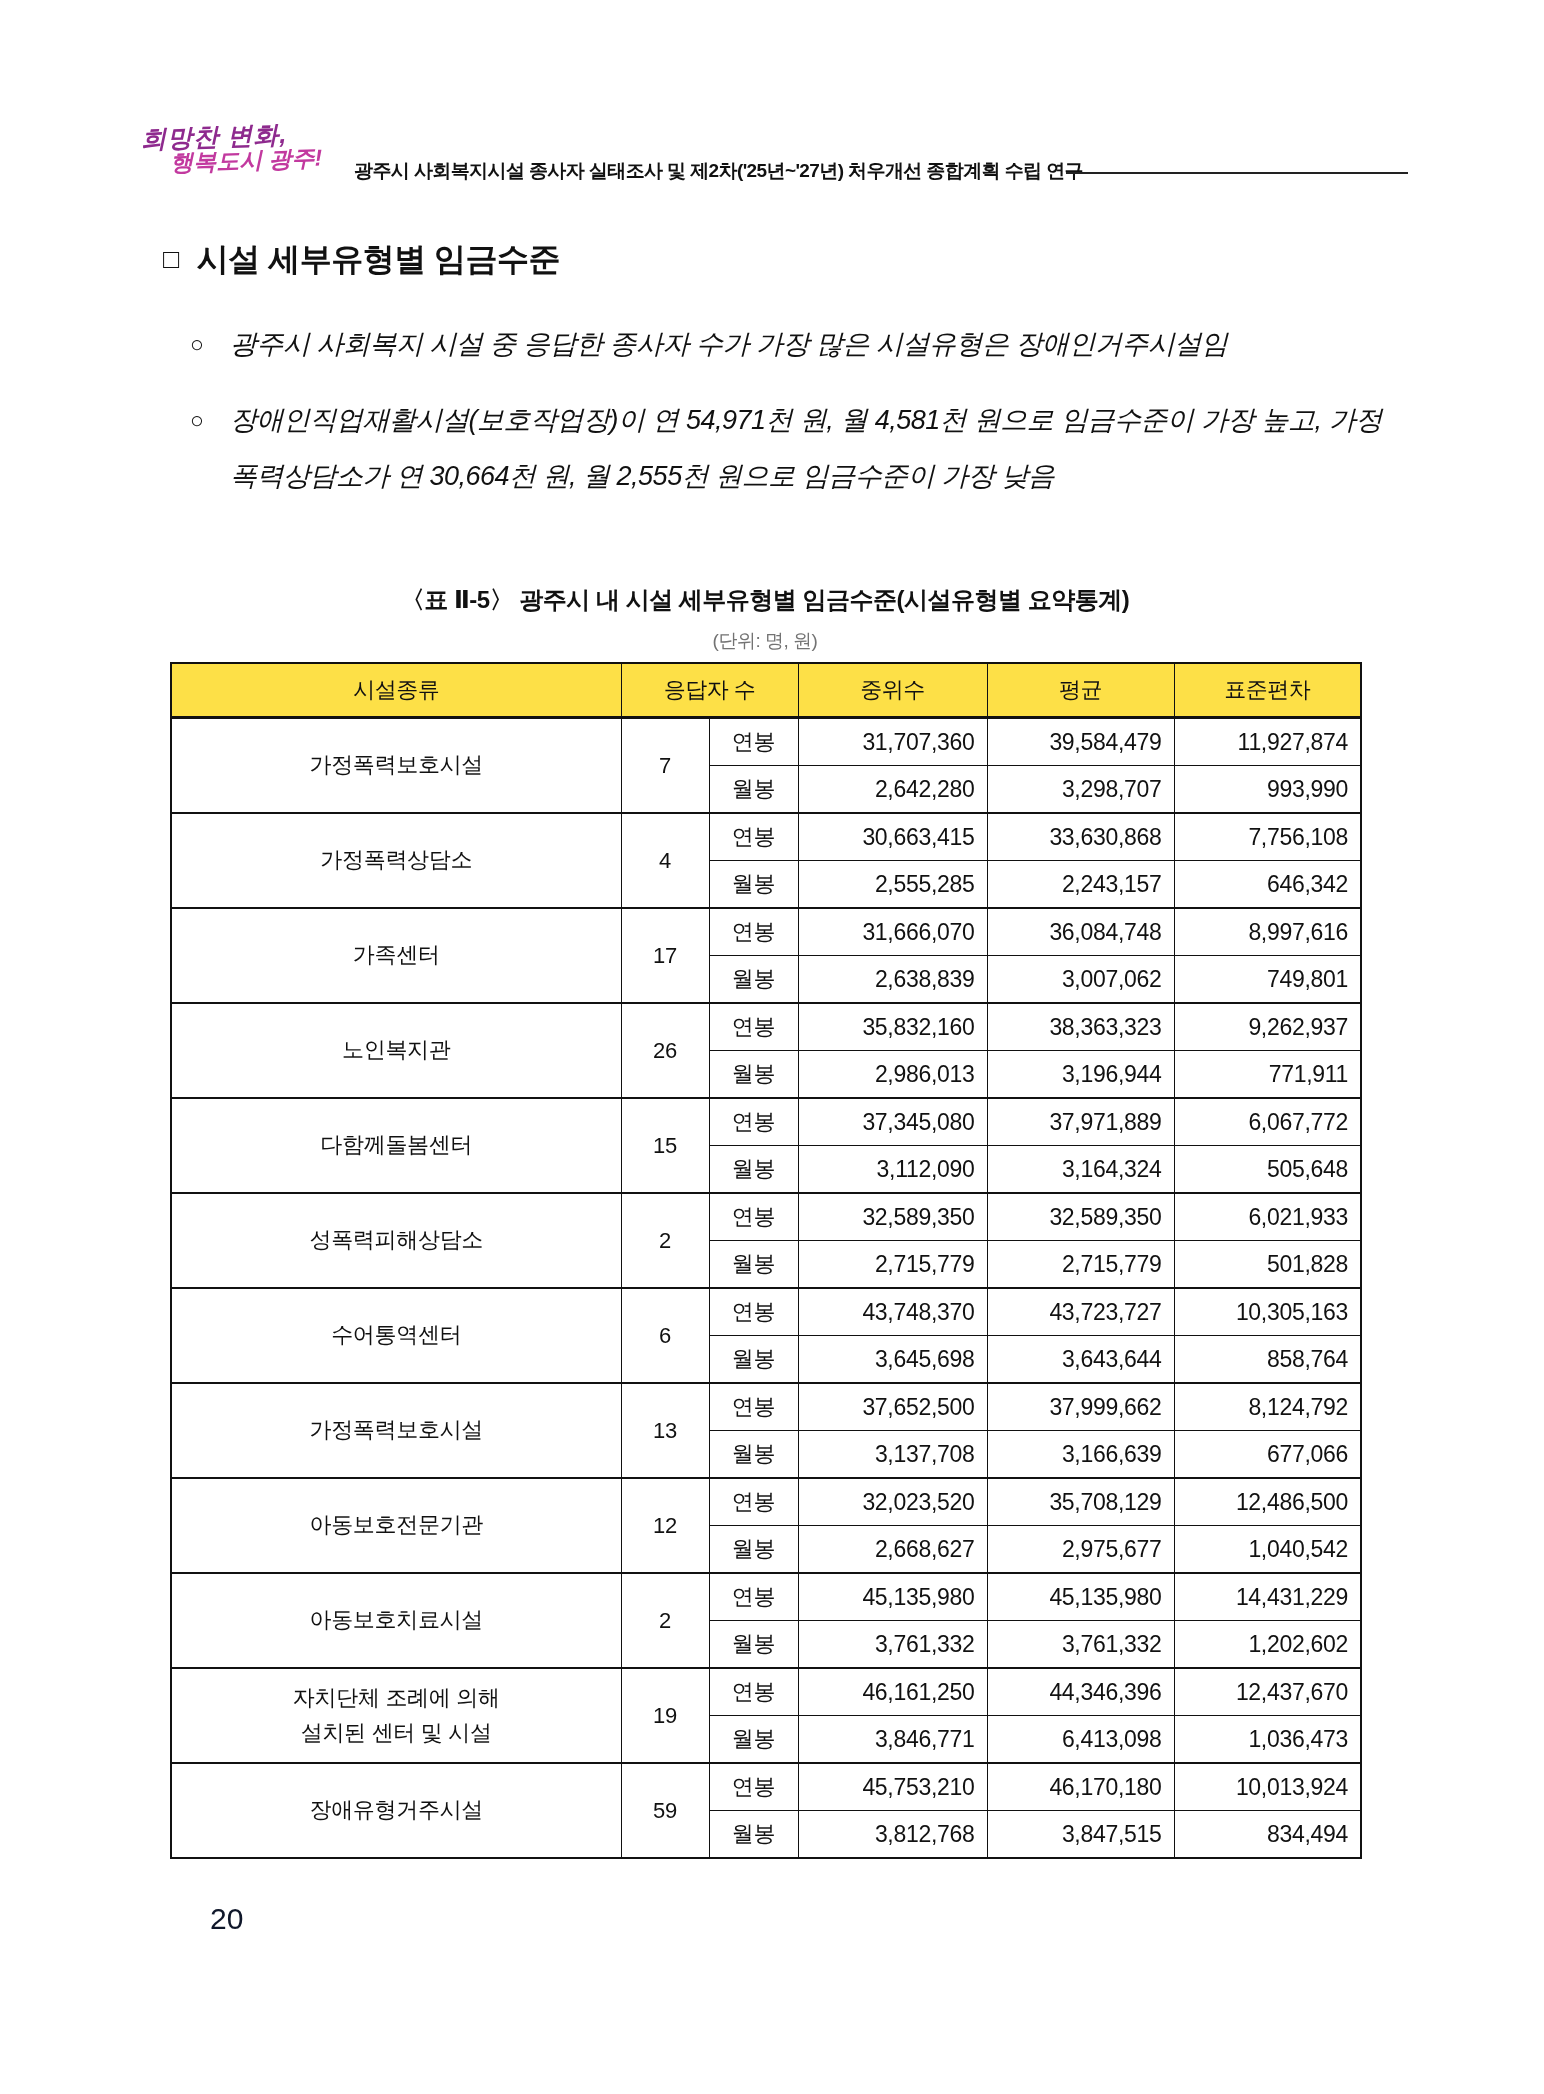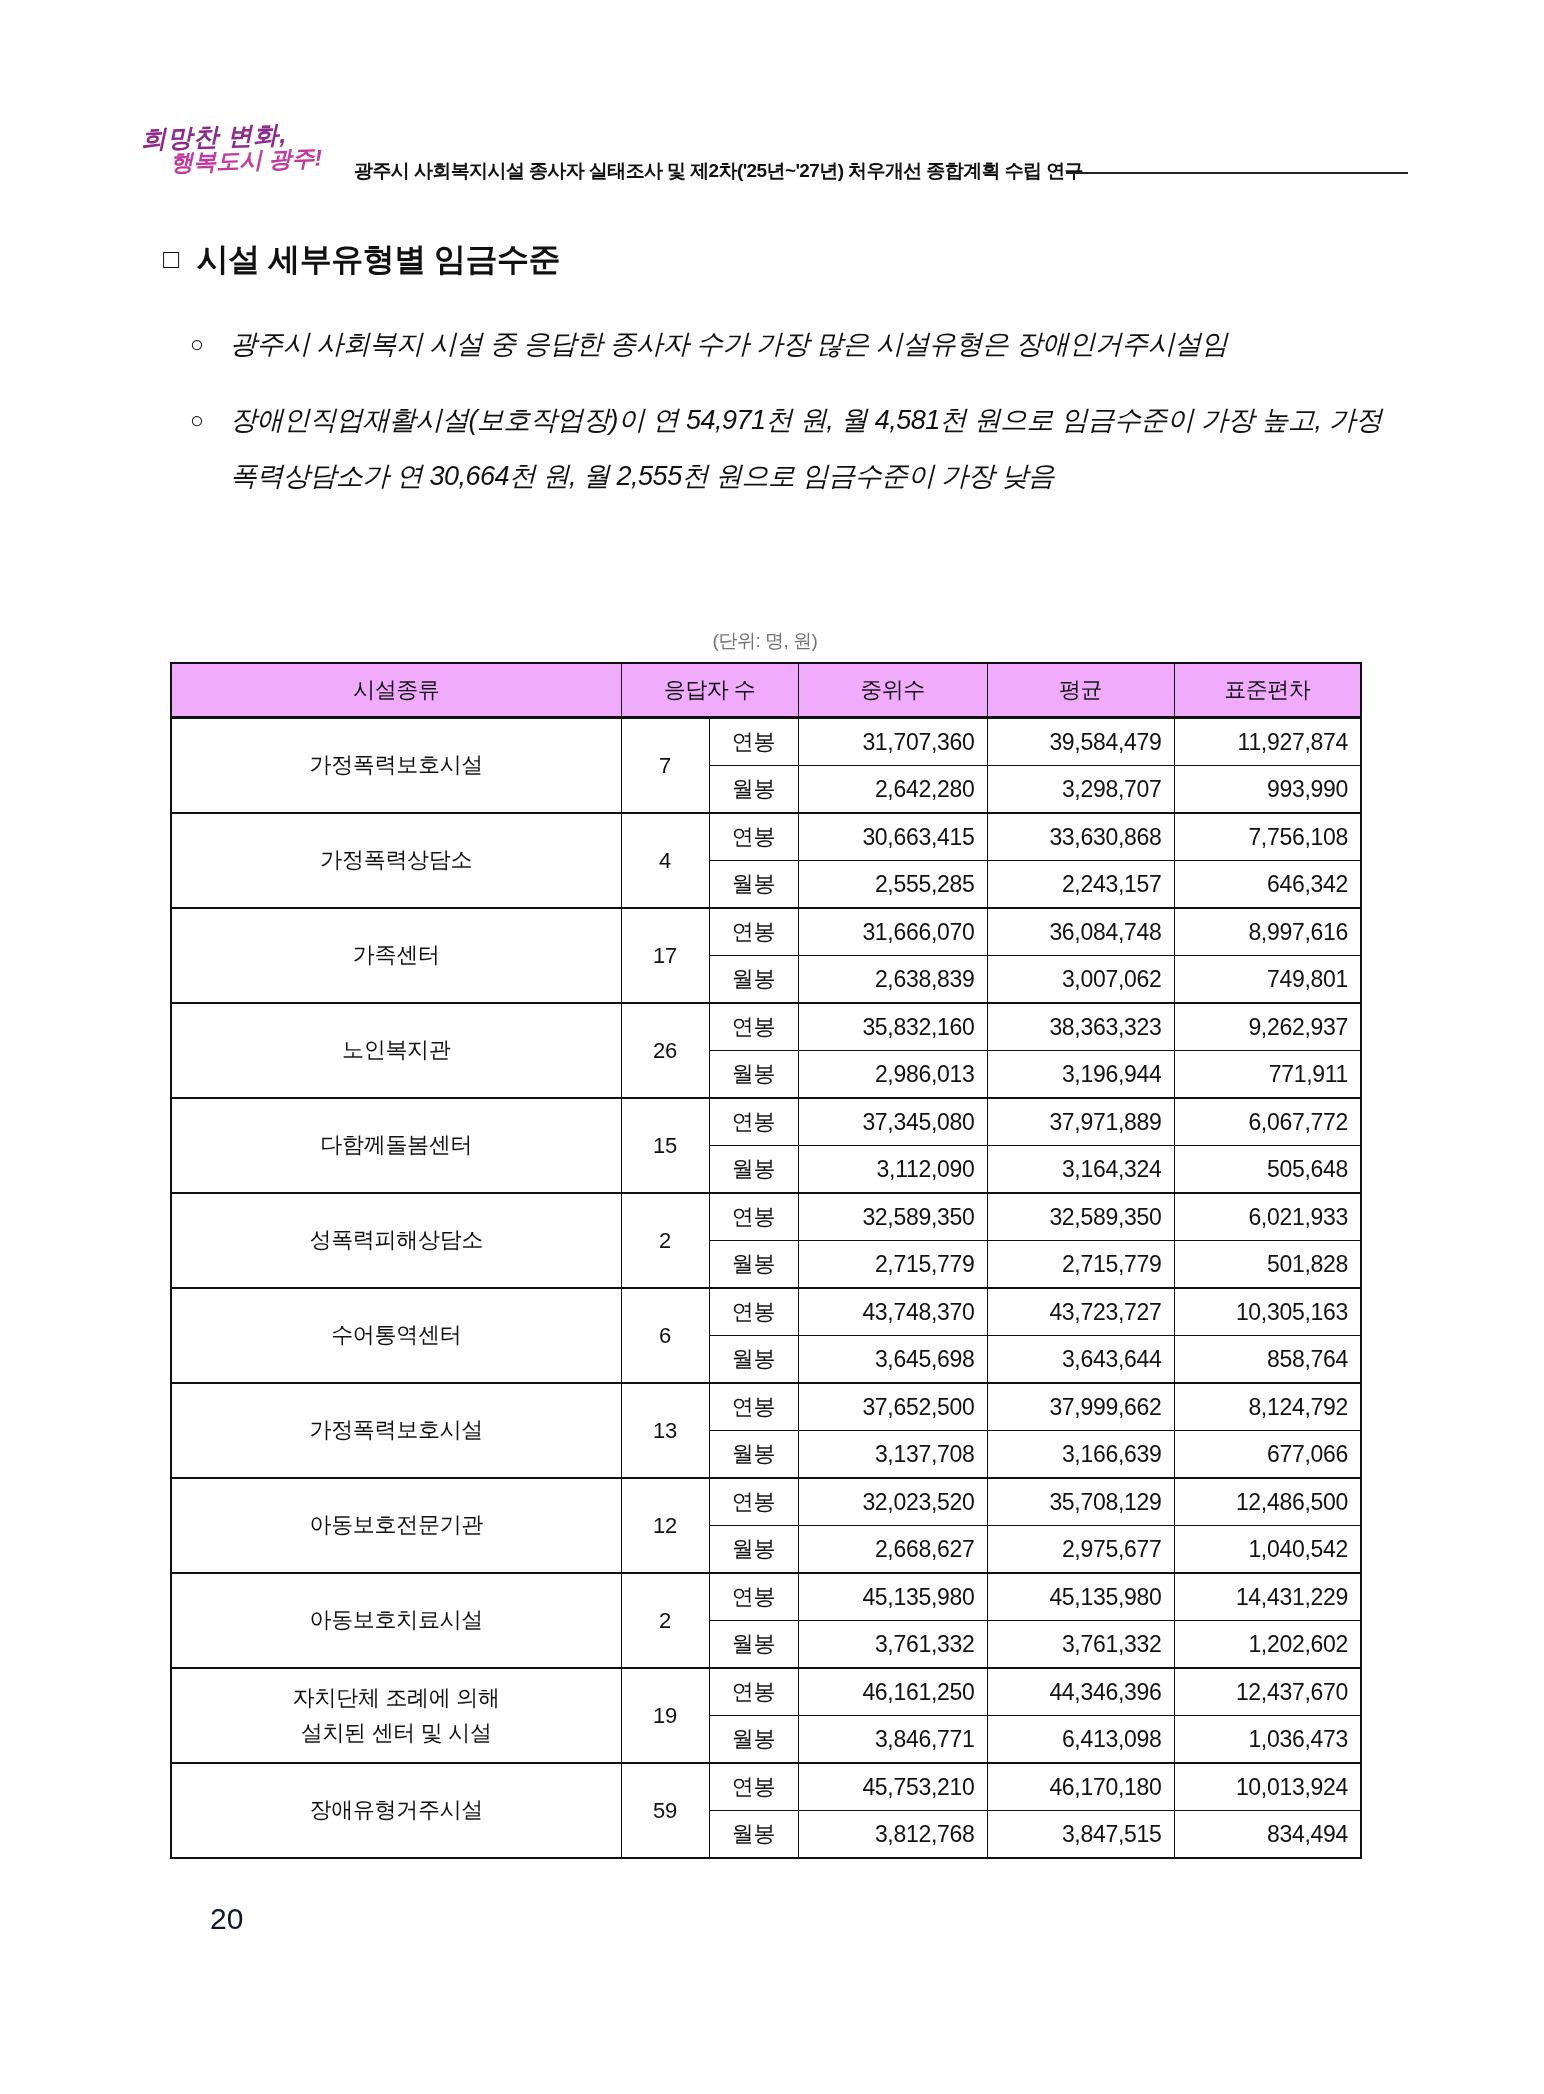--- a/index.html
+++ b/index.html
@@ -56,21 +56,21 @@
     position:absolute;left:170px;top:628px;width:1190px;
     text-align:center;font-size:19px;letter-spacing:-0.5px;color:#737373;
   }
   
   .wage-table{
     position:absolute;left:170px;top:662px;width:1190px;
     border-collapse:collapse;table-layout:fixed;
     font-size:22px;color:#111;
   }
   .wage-table th{
-    background:#f0abfc;font-weight:normal;
+    background:#fde047;font-weight:normal;
     border:1px solid #111;border-bottom:3px solid #111;
     height:50px;text-align:center;letter-spacing:-0.5px;
   }
   .wage-table td{
     border:1px solid #111;height:46px;letter-spacing:-0.3px;
     padding:0;
   }
   .wage-table{border:2px solid #111;}
   .wage-table tr.annual td{border-top:2px solid #111;}
   .wage-table td.name{text-align:center;white-space:pre-line;line-height:1.55;}
@@ -104,20 +104,21 @@
     <div class="bullet">
       <span class="marker">○</span>
       <span class="btext">광주시 사회복지 시설 중 응답한 종사자 수가 가장 많은 시설유형은 장애인거주시설임</span>
     </div>
     <div class="bullet">
       <span class="marker">○</span>
       <span class="btext">장애인직업재활시설(보호작업장)이 연 54,971천 원, 월 4,581천 원으로 임금수준이 가장 높고, 가정폭력상담소가 연 30,664천 원, 월 2,555천 원으로 임금수준이 가장 낮음</span>
     </div>
   </div>
 
+  <div class="tbl-caption">〈표 Ⅱ-5〉 광주시 내 시설 세부유형별 임금수준(시설유형별 요약통계)</div>
   <div class="unit-note">(단위: 명, 원)</div>
 
   <table class="wage-table">
     <colgroup>
       <col style="width:450px">
         <col style="width:88px">
         <col style="width:89px">
       <col style="width:189px">
         <col style="width:187px">
         <col style="width:187px">

